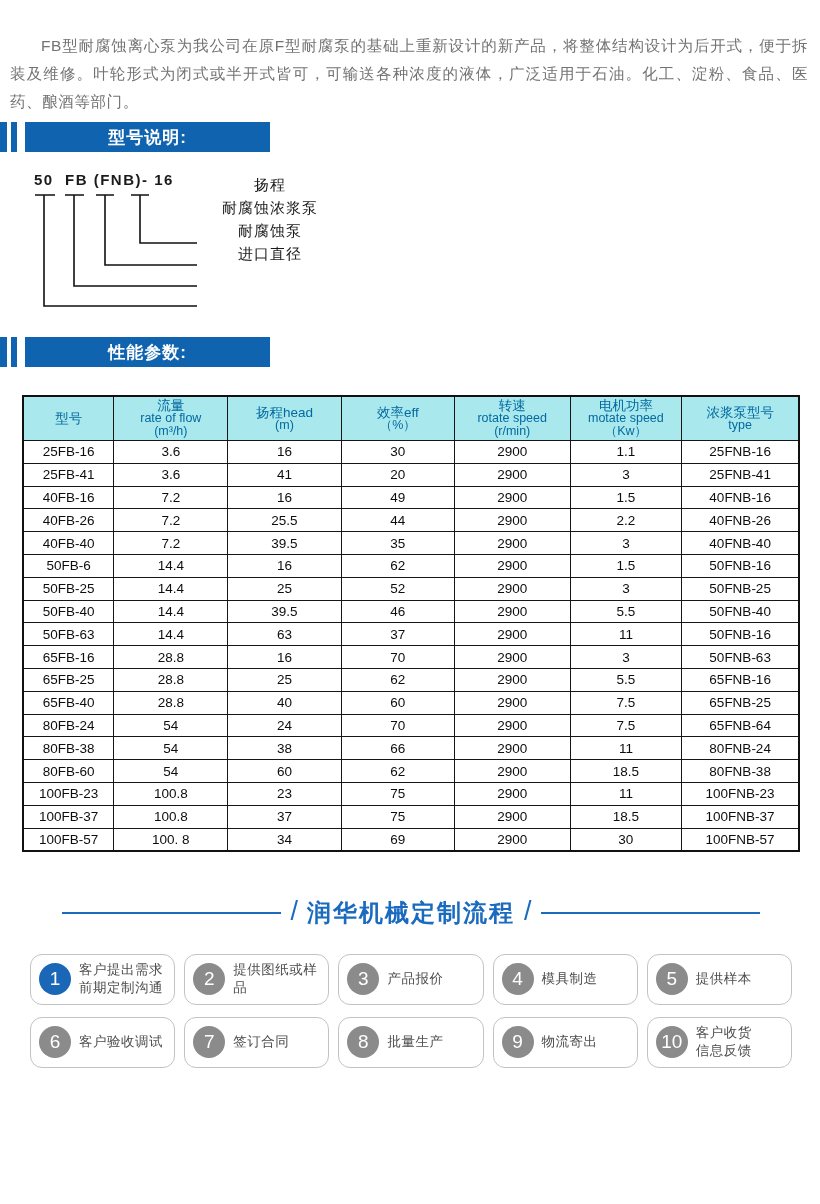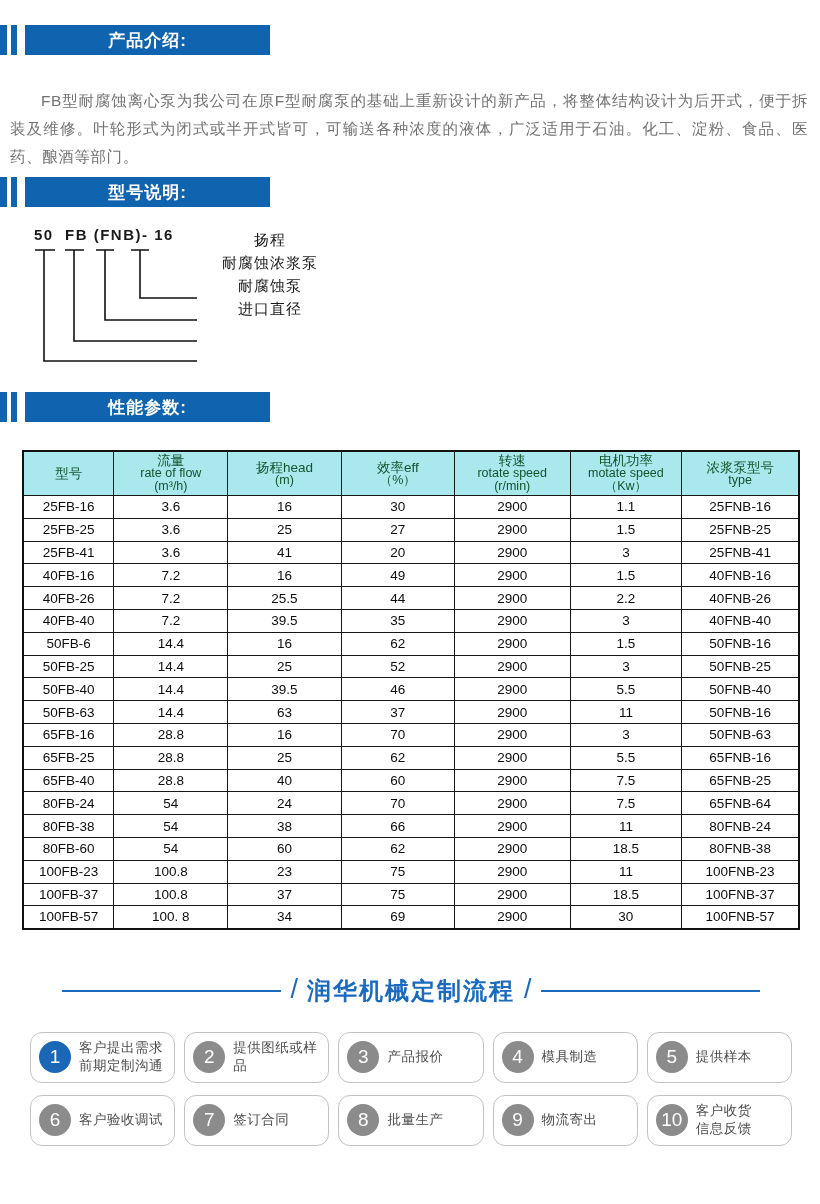--- a/index.html
+++ b/index.html
@@ -50,21 +50,21 @@
     margin: 28px 20px 0 22px; width: 778px;
     border: 2.5px solid #111;
   }
   table.perf th, table.perf td {
     border: 1.6px solid #161616;
     text-align: center; vertical-align: middle;
     overflow: hidden;
   }
   table.perf thead th { background: var(--table-head-bg); height: 40px; padding: 2px 0; font-weight: normal; }
   table.perf tbody td { height: 22.8px; font-size: 13.5px; color: #0d0d0d; padding: 0 2px; }
-  .th-line { display: block; font-size: 12.5px; line-height: 13px; color: #14532d; text-align: center; }
+  .th-line { display: block; font-size: 12.5px; line-height: 13px; color: #0369a1; text-align: center; }
   .th-line.th-zh { font-size: 13.5px; }
   .th-line:empty { display: none; }
 
   
   .process-title {
     margin: 46px 60px 0 62px; height: 30px;
     display: flex; align-items: center; gap: 9px;
     color: var(--process-blue);
   }
   .process-title .line { flex: 1; height: 2px; background: var(--process-blue); }
@@ -88,25 +88,20 @@
   .cards .card:first-child .circle { background: var(--step1-blue); }
   .card .card-text { display: flex; flex-direction: column; }
   .card .card-line { font-size: 13.5px; line-height: 18px; color: #4d4d4d; letter-spacing: 0.5px; }
   .card .card-line:empty { display: none; }
 </style>
 </head>
 <body>
 
 <div class="page">
 
-  <div class="sec-header hdr1">
-    <span class="stripe s1"></span>
-    <span class="stripe s2"></span>
-    <div class="bar">产品介绍:</div>
-  </div>
   <p class="intro">FB型耐腐蚀离心泵为我公司在原F型耐腐泵的基础上重新设计的新产品，将整体结构设计为后开式，便于拆装及维修。叶轮形式为闭式或半开式皆可，可输送各种浓度的液体，广泛适用于石油。化工、淀粉、食品、医药、酿酒等部门。</p>
 
   <div class="sec-header hdr2">
     <span class="stripe s1"></span>
     <span class="stripe s2"></span>
     <div class="bar">型号说明:</div>
   </div>
 
   <div class="model-diagram">
     <svg width="780" height="152" viewBox="0 0 780 152">
@@ -186,29 +181,20 @@
     <tr>
         <td>25FB-16</td>
         <td>3.6</td>
         <td>16</td>
         <td>30</td>
         <td>2900</td>
         <td>1.1</td>
         <td>25FNB-16</td>
       </tr>
         <tr>
-        <td>25FB-25</td>
-        <td>3.6</td>
-        <td>25</td>
-        <td>27</td>
-        <td>2900</td>
-        <td>1.5</td>
-        <td>25FNB-25</td>
-      </tr>
-        <tr>
         <td>25FB-41</td>
         <td>3.6</td>
         <td>41</td>
         <td>20</td>
         <td>2900</td>
         <td>3</td>
         <td>25FNB-41</td>
       </tr>
         <tr>
         <td>40FB-16</td>

